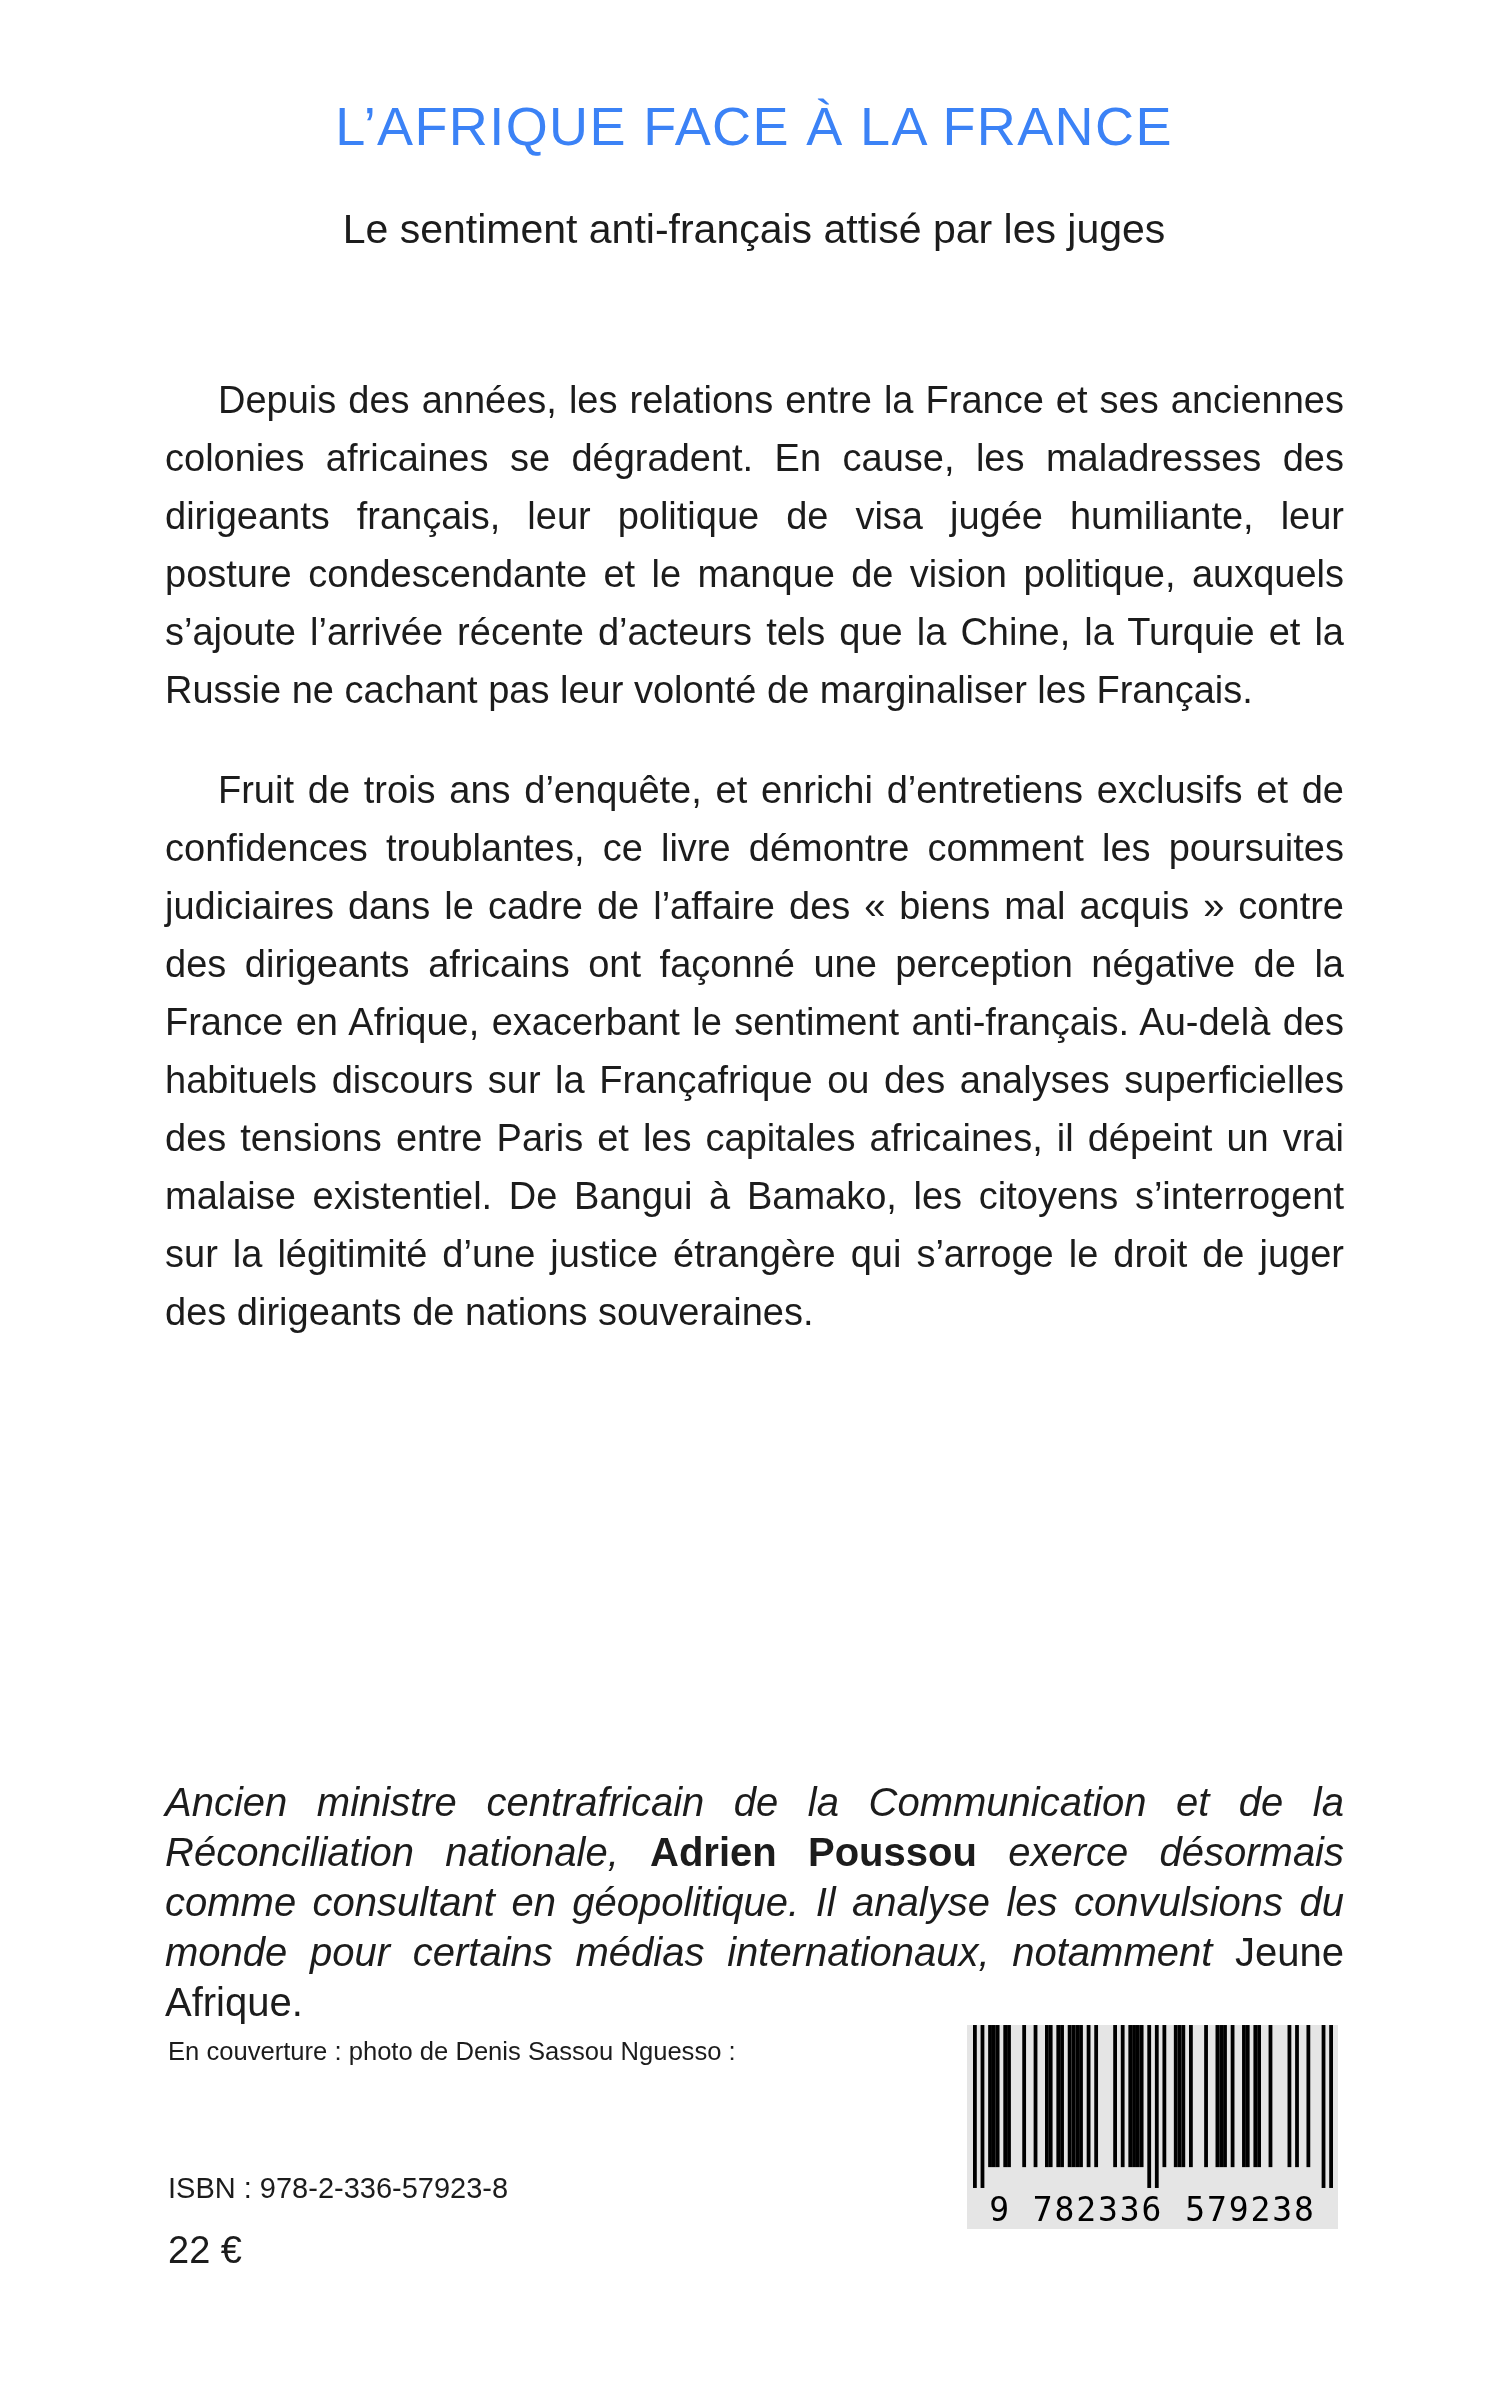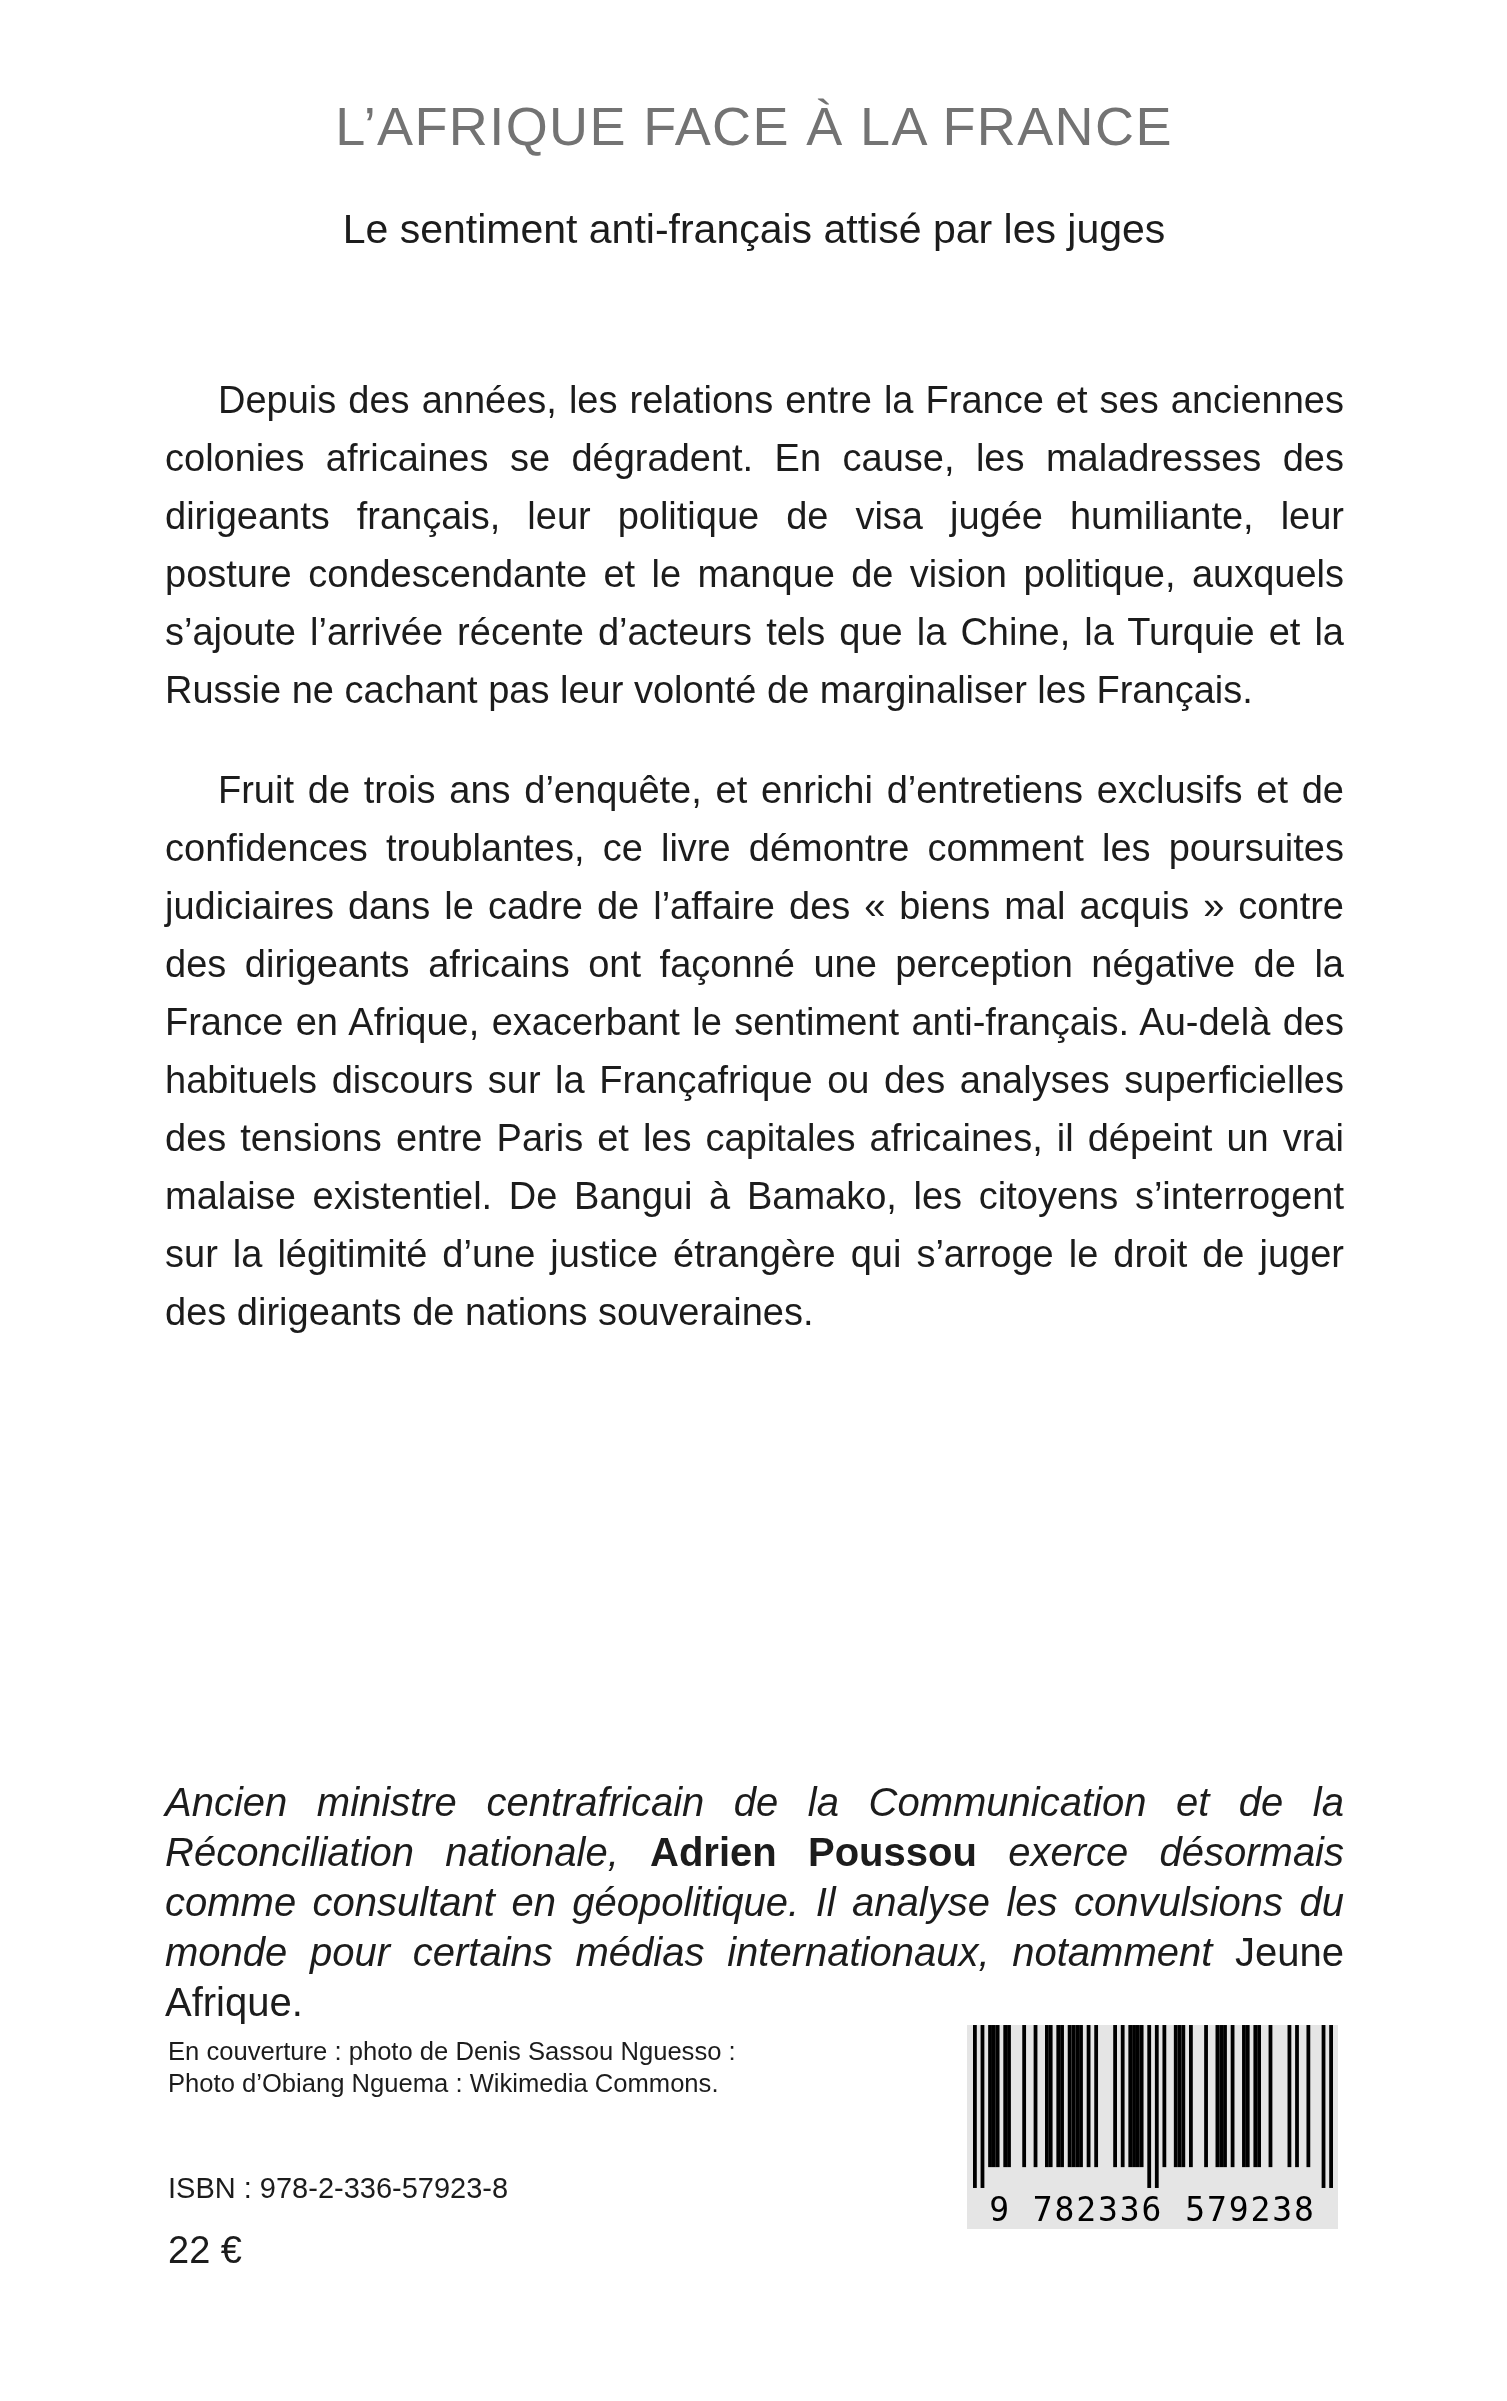--- a/index.html
+++ b/index.html
@@ -101,34 +101,33 @@
     color: #000;
     text-align: center;
     white-space: nowrap;
   }
 </style>
 </head>
 <body>
 
 <div class="page">
 
-  <h1 class="book-title" style="color: #737373;">L’AFRIQUE FACE À LA FRANCE</h1>
+  <h1 class="book-title" style="color: #3b82f6;">L’AFRIQUE FACE À LA FRANCE</h1>
 
   <h2 class="book-subtitle">Le sentiment anti-français attisé par les juges</h2>
 
   <div class="body-copy">
     <p>Depuis des années, les relations entre la France et ses anciennes colonies africaines se dégradent. En cause, les maladresses des dirigeants français, leur politique de visa jugée humiliante, leur posture condescendante et le manque de vision politique, auxquels s’ajoute l’arrivée récente d’acteurs tels que la Chine, la Turquie et la Russie ne cachant pas leur volonté de marginaliser les Français.</p>
     <p>Fruit de trois ans d’enquête, et enrichi d’entretiens exclusifs et de confidences troublantes, ce livre démontre comment les poursuites judiciaires dans le cadre de l’affaire des « biens mal acquis » contre des dirigeants africains ont façonné une perception négative de la France en Afrique, exacerbant le sentiment anti-français. Au-delà des habituels discours sur la Françafrique ou des analyses superficielles des tensions entre Paris et les capitales africaines, il dépeint un vrai malaise existentiel. De Bangui à Bamako, les citoyens s’interrogent sur la légitimité d’une justice étrangère qui s’arroge le droit de juger des dirigeants de nations souveraines.</p>
   </div>
 
   <div class="author-bio"><span class="seg-italic">Ancien ministre centrafricain de la Communication et de la Réconciliation nationale, </span><span class="seg-bold">Adrien Poussou</span><span class="seg-italic"> exerce désormais comme consultant en géopolitique. Il analyse les convulsions du monde pour certains médias internationaux, notamment </span><span class="seg-roman">Jeune Afrique.</span></div>
 
   <div class="cover-credits">
     <div>En couverture : photo de Denis Sassou Nguesso :</div>
-    <div>Photo d’Obiang Nguema : Wikimedia Commons.</div>
   </div>
 
   <div class="isbn-line">ISBN : 978-2-336-57923-8</div>
 
   <div class="price-line">22 €</div>
 
   <div class="barcode-box">
     <div>
         <svg width="360" height="163" xmlns="http://www.w3.org/2000/svg" fill="#000000" viewBox="0 0 380 172">
           <rect x="0" y="0" width="4" height="172"></rect>

